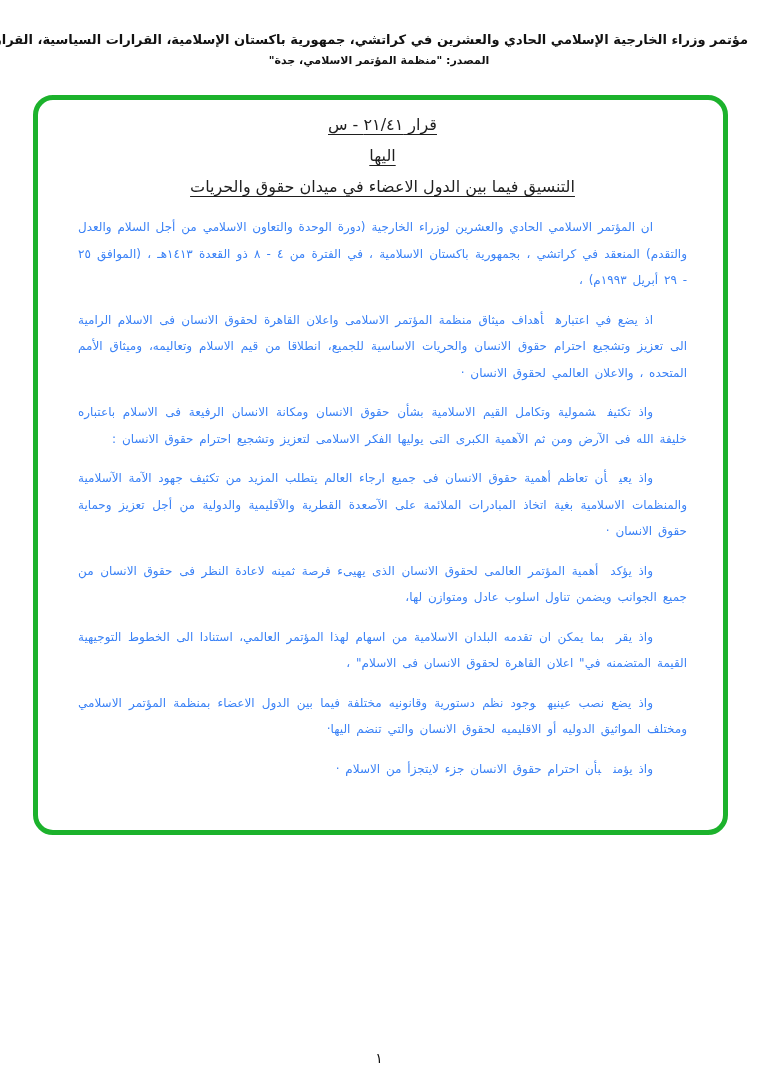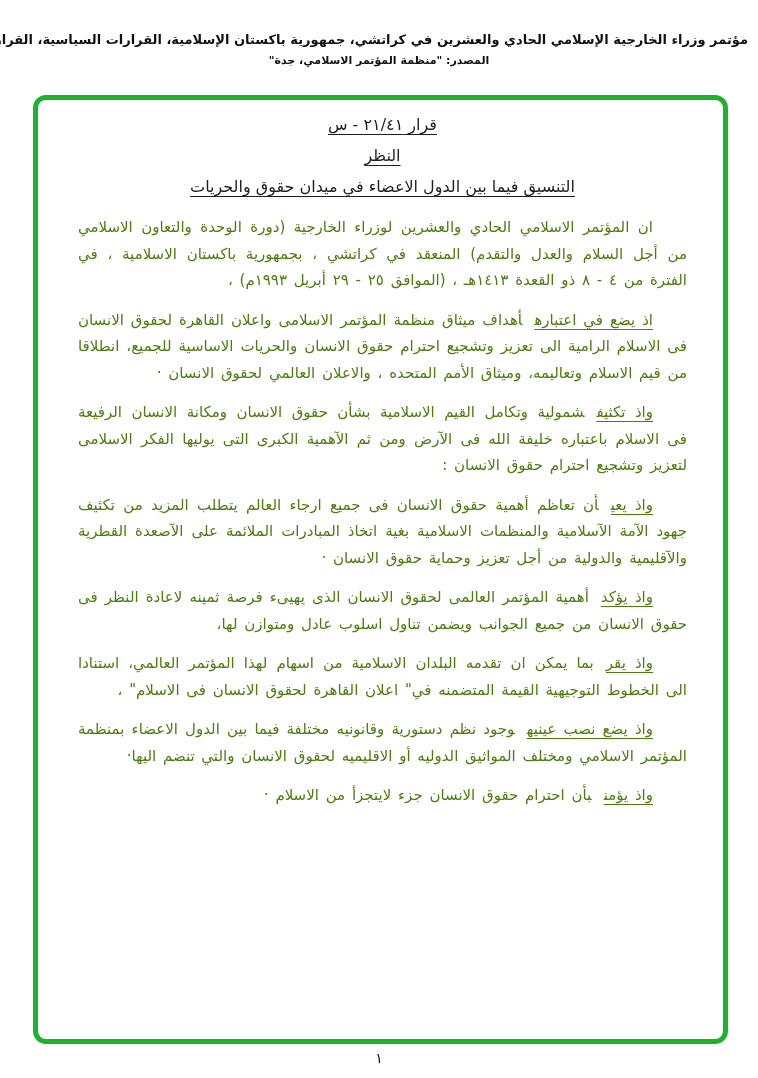--- a/index.html
+++ b/index.html
@@ -34,53 +34,52 @@
     margin-top: 7px;
     font-size: 11px;
     font-weight: bold;
     color: #111;
   }
   .frame {
     position: absolute;
     top: 95px;
     left: 33px;
     width: 695px;
-    height: 949px;
+    height: 740px;
     box-sizing: border-box;
     border: 5px solid #1cb22c;
-    border-radius: 13px;
+    border-radius: 20px;
     padding: 14px 36px 16px 40px;
     overflow: hidden;
     background: #ffffff;
   }
   .title-block {
     text-align: center;
     margin-bottom: 16px;
   }
   .title-line {
     margin: 0 0 9px 0;
     font-size: 16px;
     line-height: 22px;
   }
   .title-line > span {
     text-decoration: underline;
     text-underline-offset: 4px;
     text-decoration-thickness: 1px;
   }
   .para {
-    font-size: 15px;
+    font-size: 12px;
     line-height: 26.5px;
     text-align: justify;
     text-indent: 34px;
     word-spacing: 2px;
     margin: 0 0 13px 0;
-    color: #4d7c0f;
+    color: #3b82f6;
   }
   .lead {
-    text-decoration: underline;
     text-underline-offset: 4px;
   }
   .lead:not(:empty) {
     margin-left: 12px;
   }
   .page-number {
     position: absolute;
     top: 1050px;
     left: 0;
     right: 0;
@@ -99,21 +98,21 @@
     <div class="header-line2">المصدر: "منظمة المؤتمر الاسلامي، جدة"</div>
   </div>
 
   <div class="frame">
 
     <div class="title-block">
       <div class="title-line">
         <span>قرار ٢١/٤١ - س</span>
       </div>
       <div class="title-line">
-        <span>النظر</span>
+        <span>اليها</span>
       </div>
       <div class="title-line">
         <span>التنسيق فيما بين الدول الاعضاء في ميدان حقوق والحريات</span>
       </div>
     </div>
 
     <p class="para">
       <span class="lead"></span><span class="ptext">ان المؤتمر الاسلامي الحادي والعشرين لوزراء الخارجية (دورة الوحدة والتعاون الاسلامي من أجل السلام والعدل والتقدم) المنعقد في كراتشي ، بجمهورية باكستان الاسلامية ، في الفترة من ٤ - ٨ ذو القعدة ١٤١٣هـ ، (الموافق ٢٥ - ٢٩ أبريل ١٩٩٣م) ،</span>
     </p>
 

